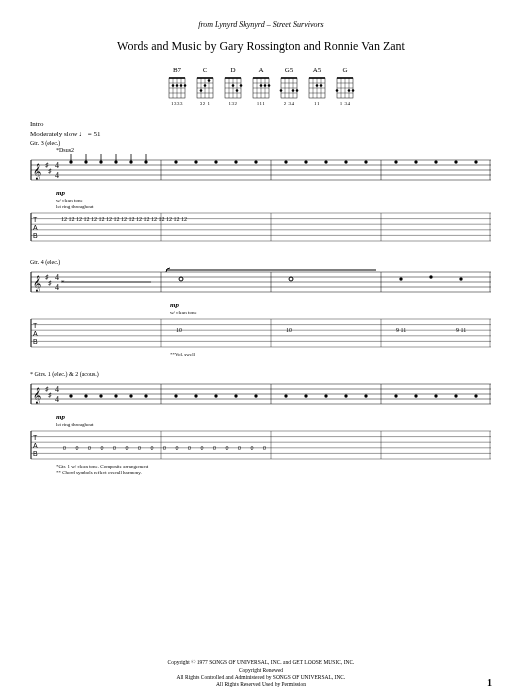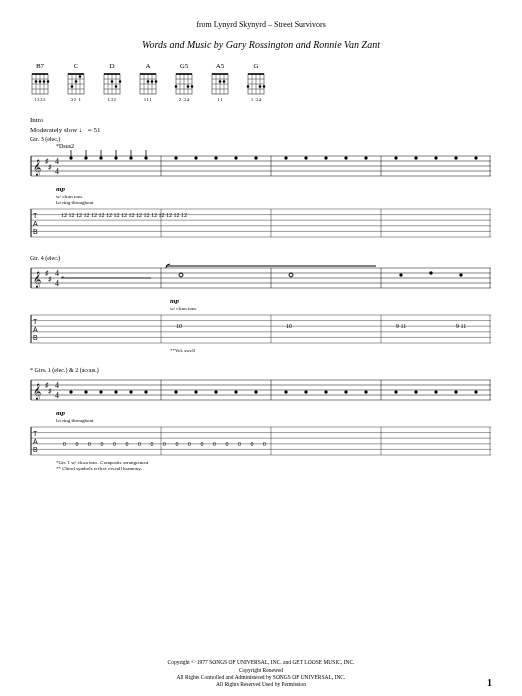--- a/index.html
+++ b/index.html
@@ -7,24 +7,24 @@
     width: 522px;
     height: 696px;
     background: #fff;
     font-family: Georgia, 'Times New Roman', serif;
     color: #000;
     padding: 20px 30px 10px 30px;
     position: relative;
     font-size: 10px;
   }
   .header { text-align: center; margin-bottom: 12px; }
-  .source { font-size: 8px; margin-bottom: 10px; }
+  .source { font-size: 8px; font-style: italic; margin-bottom: 10px; }
   .title { font-size: 22px; font-weight: bold; font-family: Arial, sans-serif; }
-  .credits { font-size: 10px; margin-top: 8px; font-style: italic; }
-  .chord-row { display: flex; gap: 16px; margin: 10px 0 14px 0; }
+  .credits { font-size: 12px; margin-top: 8px; }
+  .chord-row { display: flex; justify-content: center; gap: 8px; margin: 10px 0 14px 0; }
   .chord { display: flex; flex-direction: column; align-items: center; }
   .chord-name { font-size: 7px; margin-bottom: 2px; }
   .chord-grid { width: 20px; height: 24px; }
   .fingering { font-size: 5px; margin-top: 1px; letter-spacing: 0.5px; }
   .section-label { font-size: 7px; font-weight: normal; }
   .tempo { font-size: 7px; margin: 2px 0; }
   .part { font-size: 6px; margin: 1px 0; }
   .staff-system { margin-bottom: 14px; }
   .staff { width: 100%; height: 32px; }
   .tab { width: 100%; height: 32px; margin-top: 2px; }

